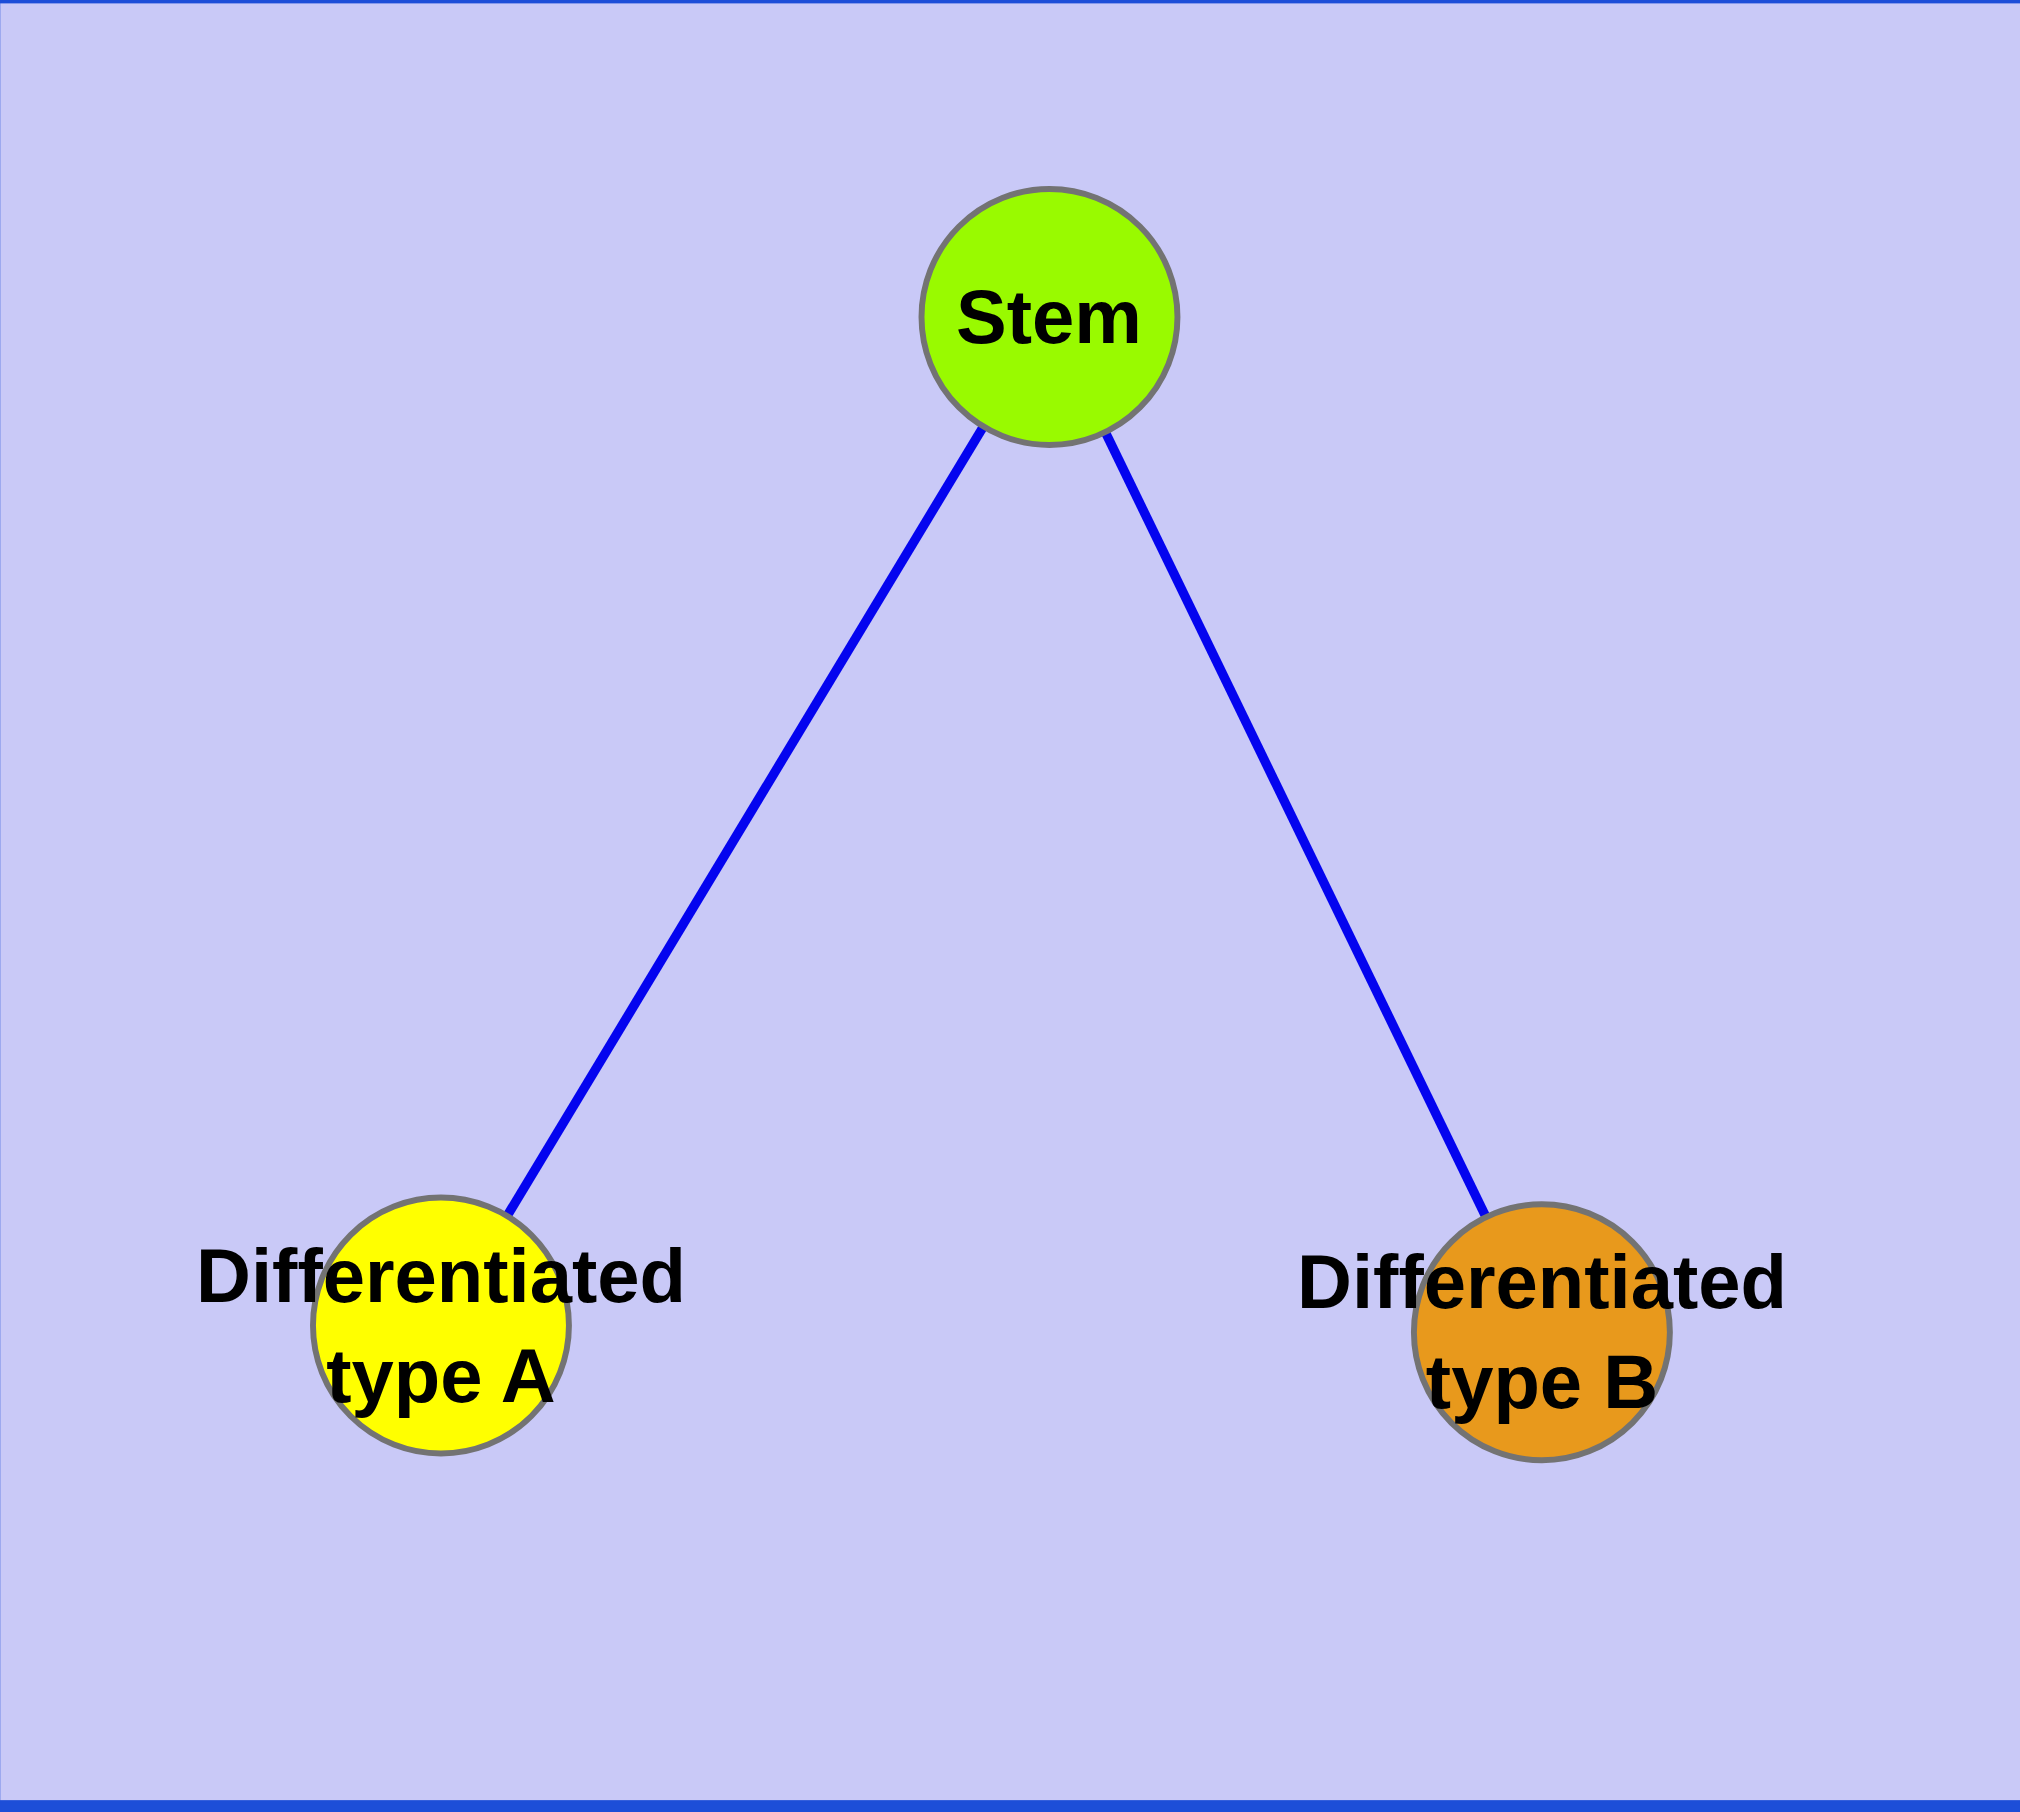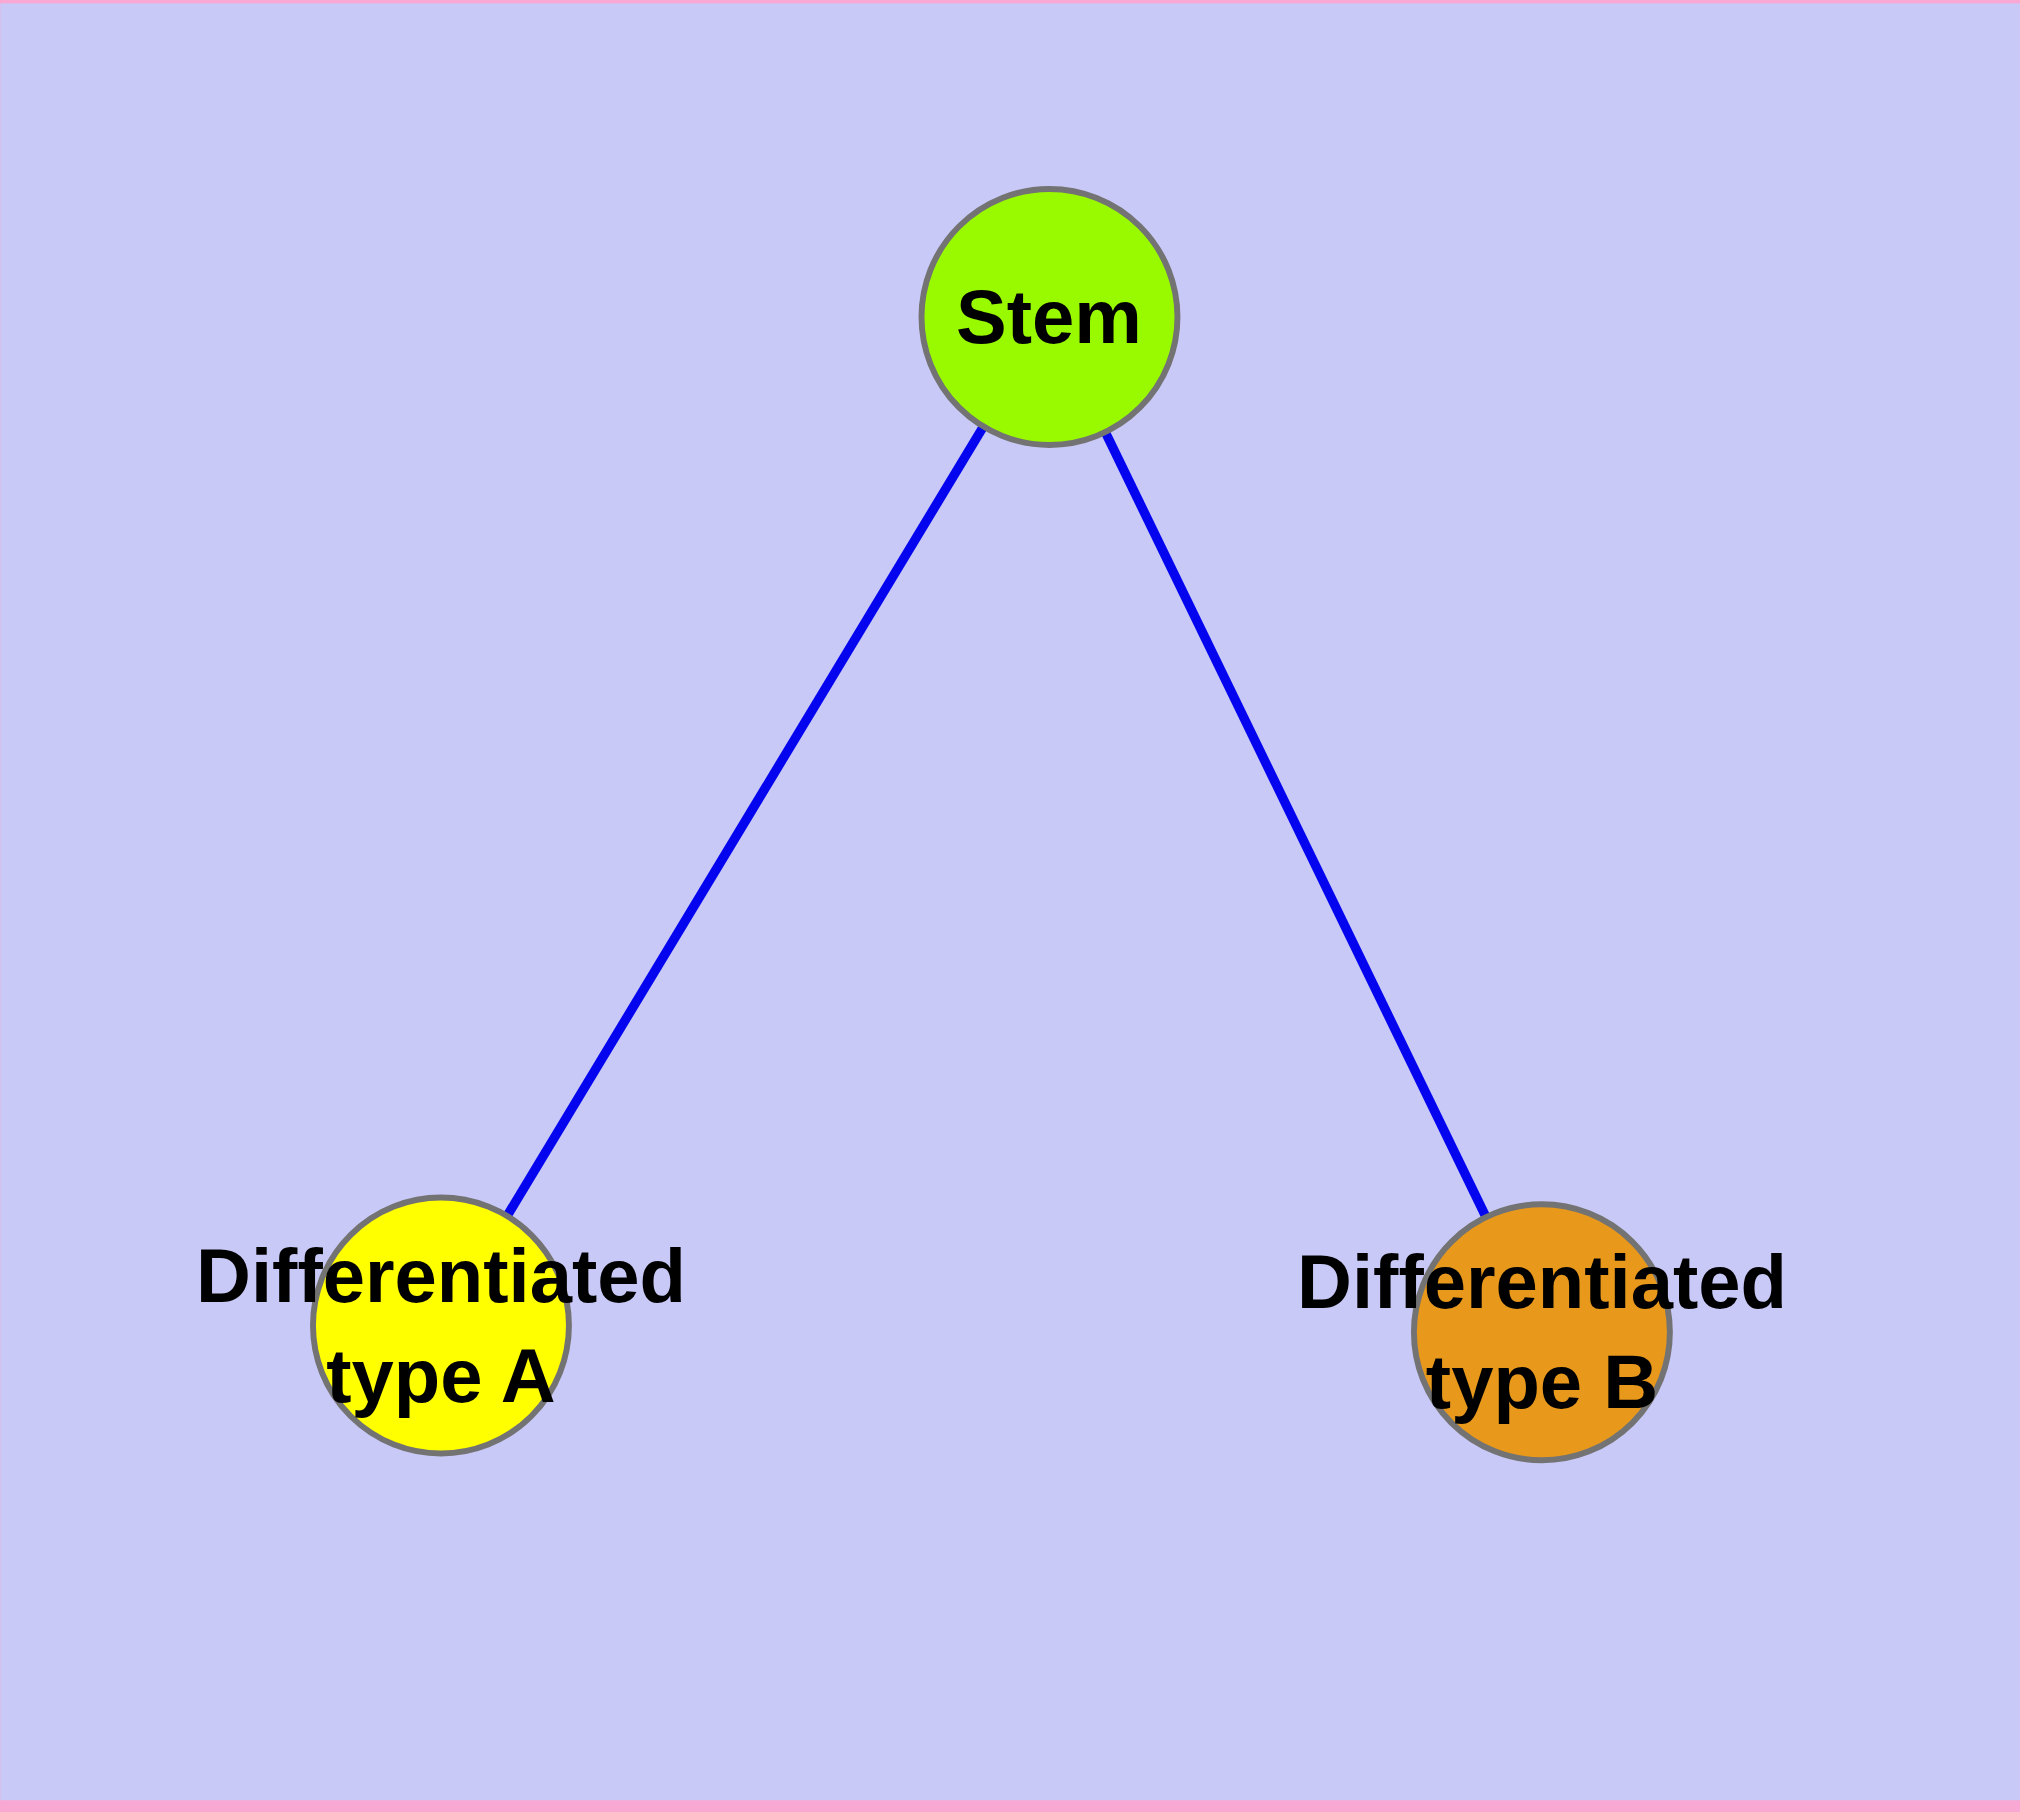--- a/index.html
+++ b/index.html
@@ -5,21 +5,21 @@
   html, body {
     margin: 0;
     padding: 0;
     background: #ffffff;
     font-family: "Liberation Sans", sans-serif;
   }
   .stage {
     position: relative;
     width: 2021px;
     height: 1812px;
-    background: #f9a8d4;
+    background: #1d4ed8;
     overflow: hidden;
   }
   .graph {
     position: absolute;
     left: 0;
     top: 0;
     width: 2021px;
     height: 1812px;
     display: block;
   }

